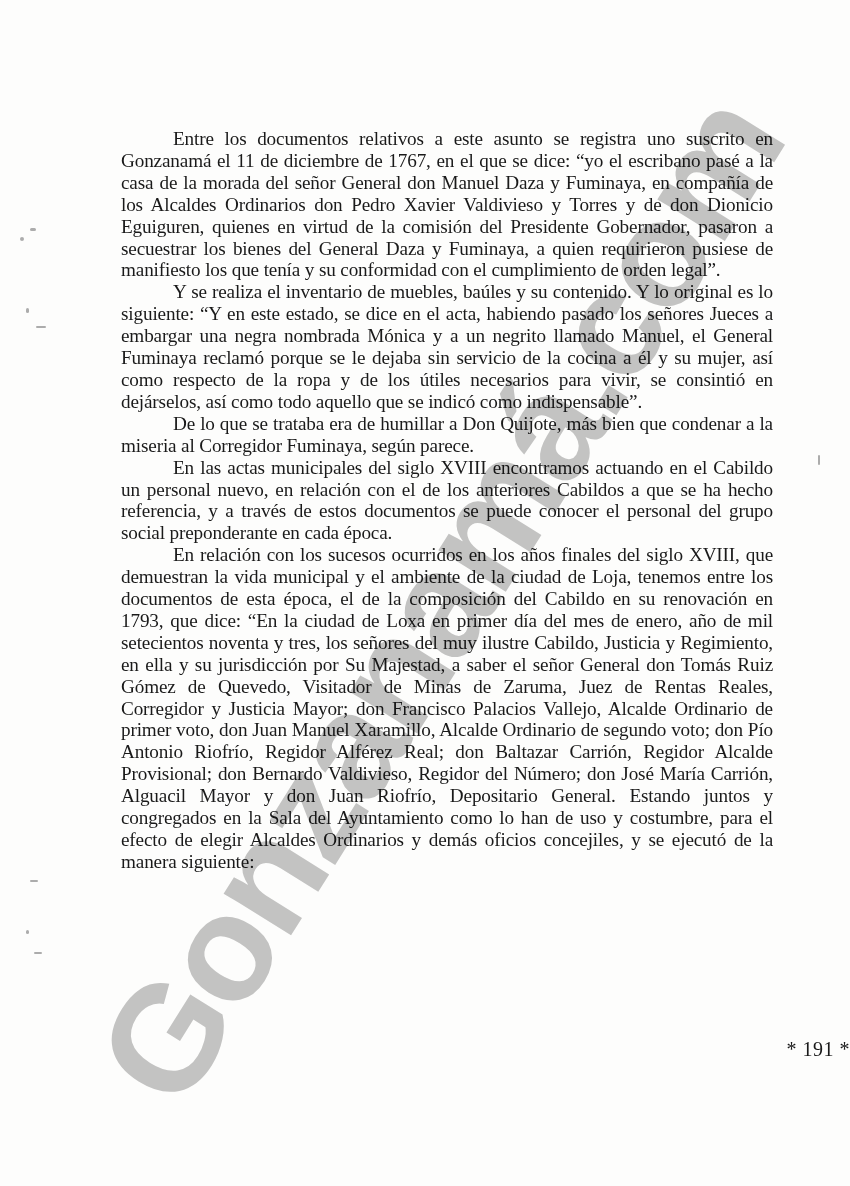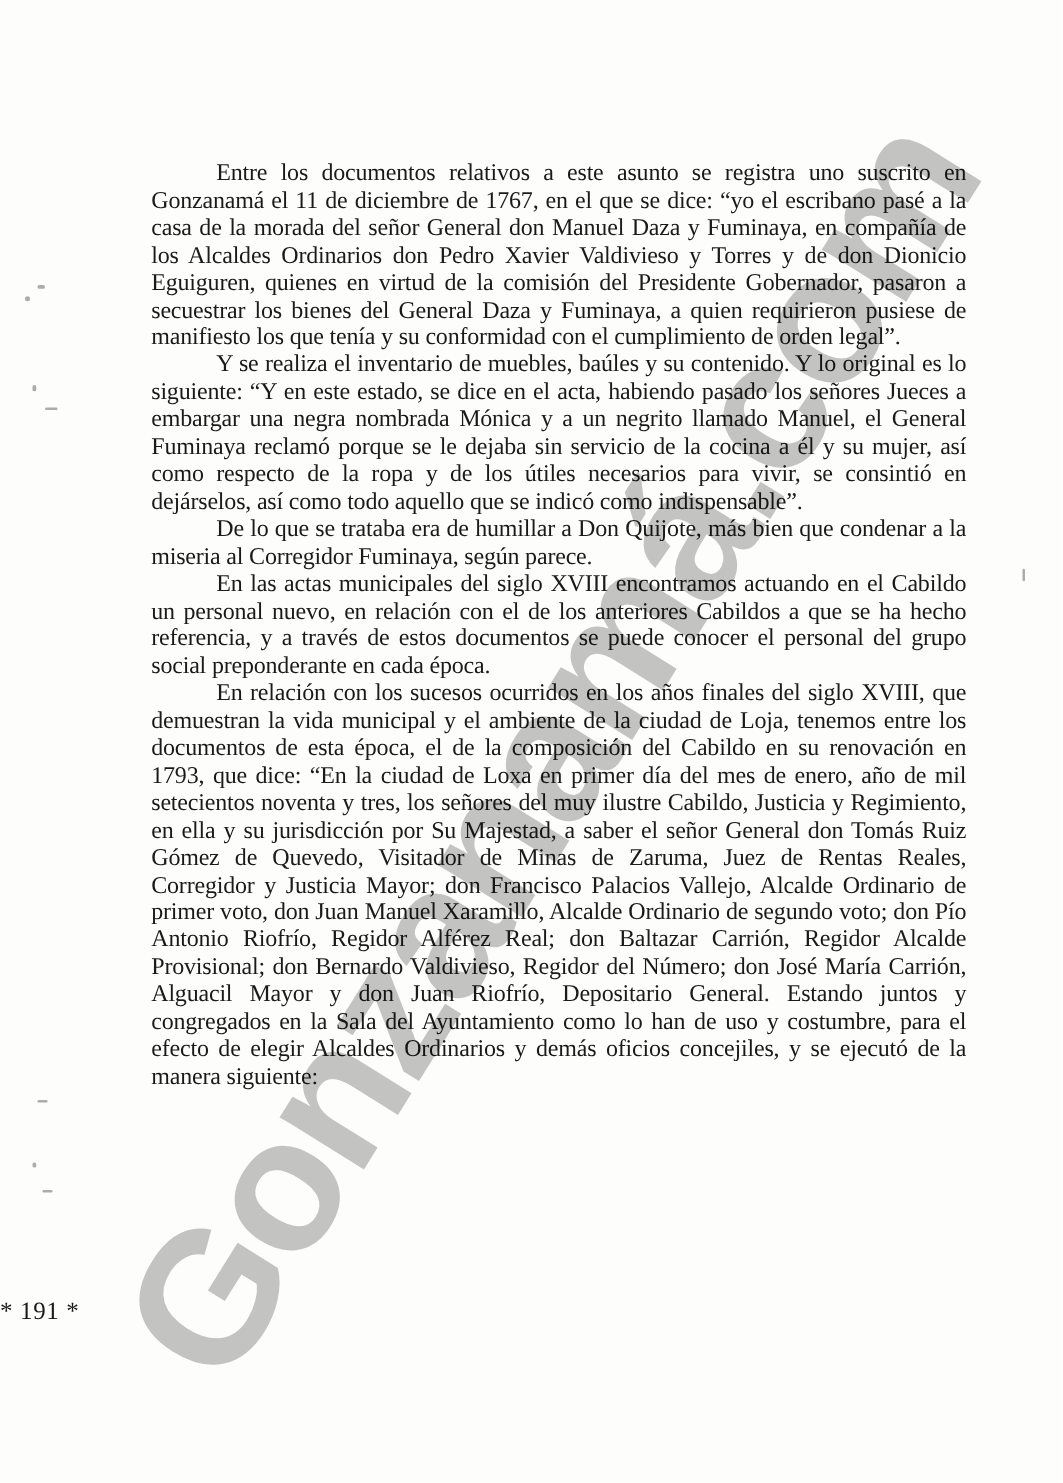--- a/index.html
+++ b/index.html
@@ -33,21 +33,21 @@
     }
     .para {
       margin: 0;
       text-indent: 52px;
     }
     .page-number {
       position: absolute;
       left: 0;
       width: 850px;
       top: 1038px;
-      text-align: left;
+      text-align: right;
       font-size: 20px;
       letter-spacing: 0.5px;
     }
     .watermark {
       position: absolute;
       left: 440px;
       top: 600px;
       transform: translate(-50%, -50%) rotate(-58deg);
       font-family: "Liberation Sans", "DejaVu Sans", sans-serif;
       font-weight: bold;

